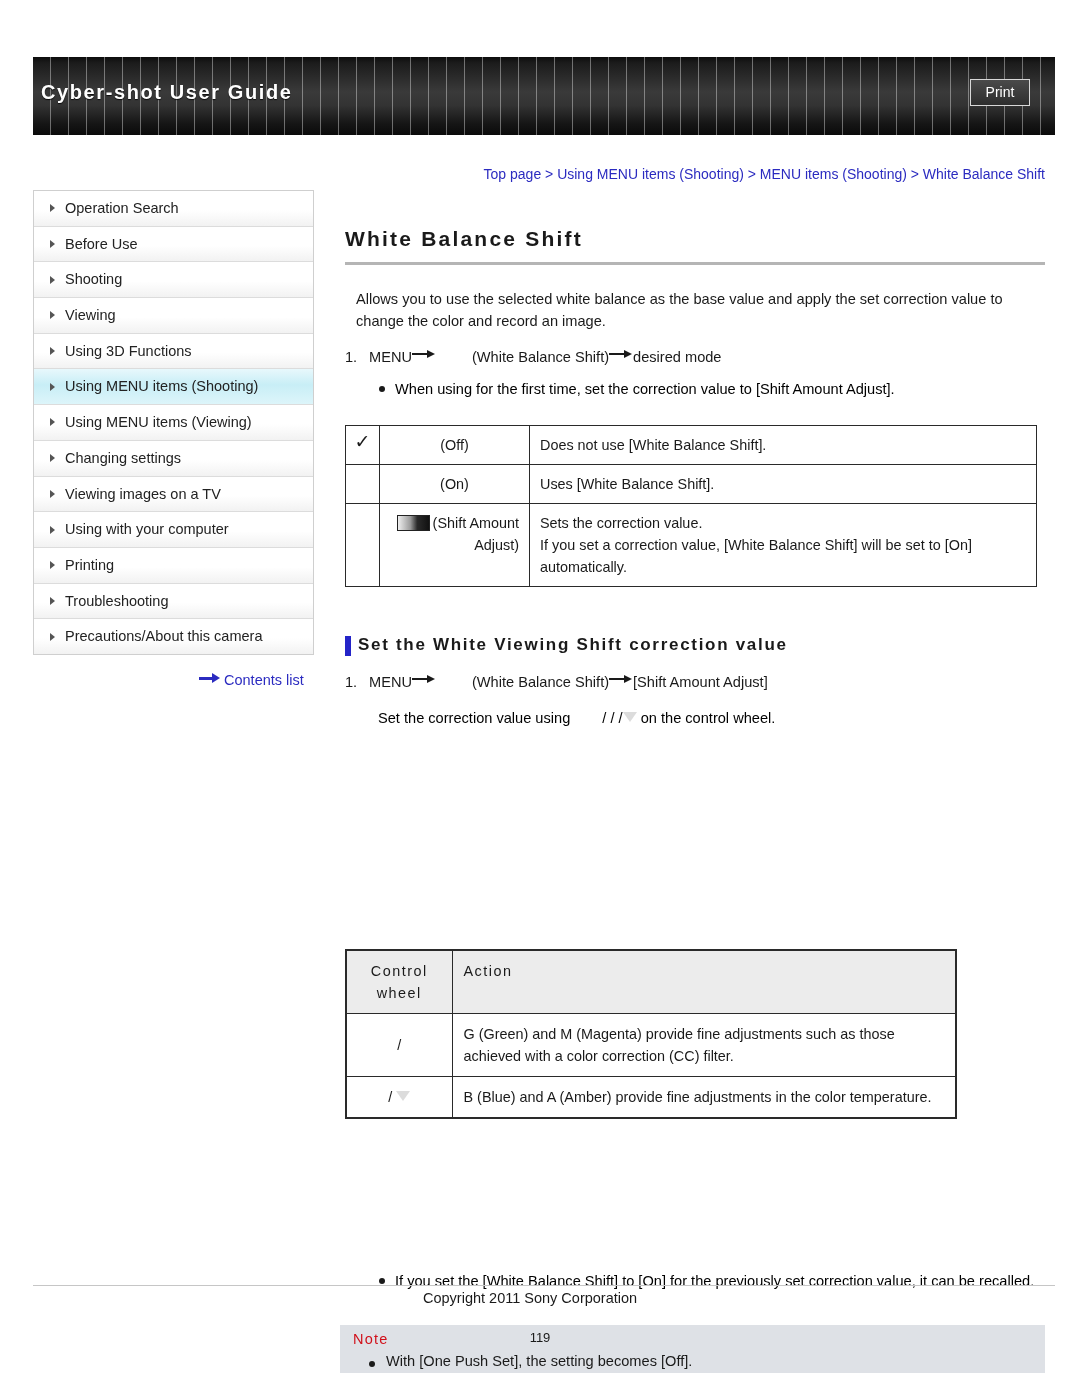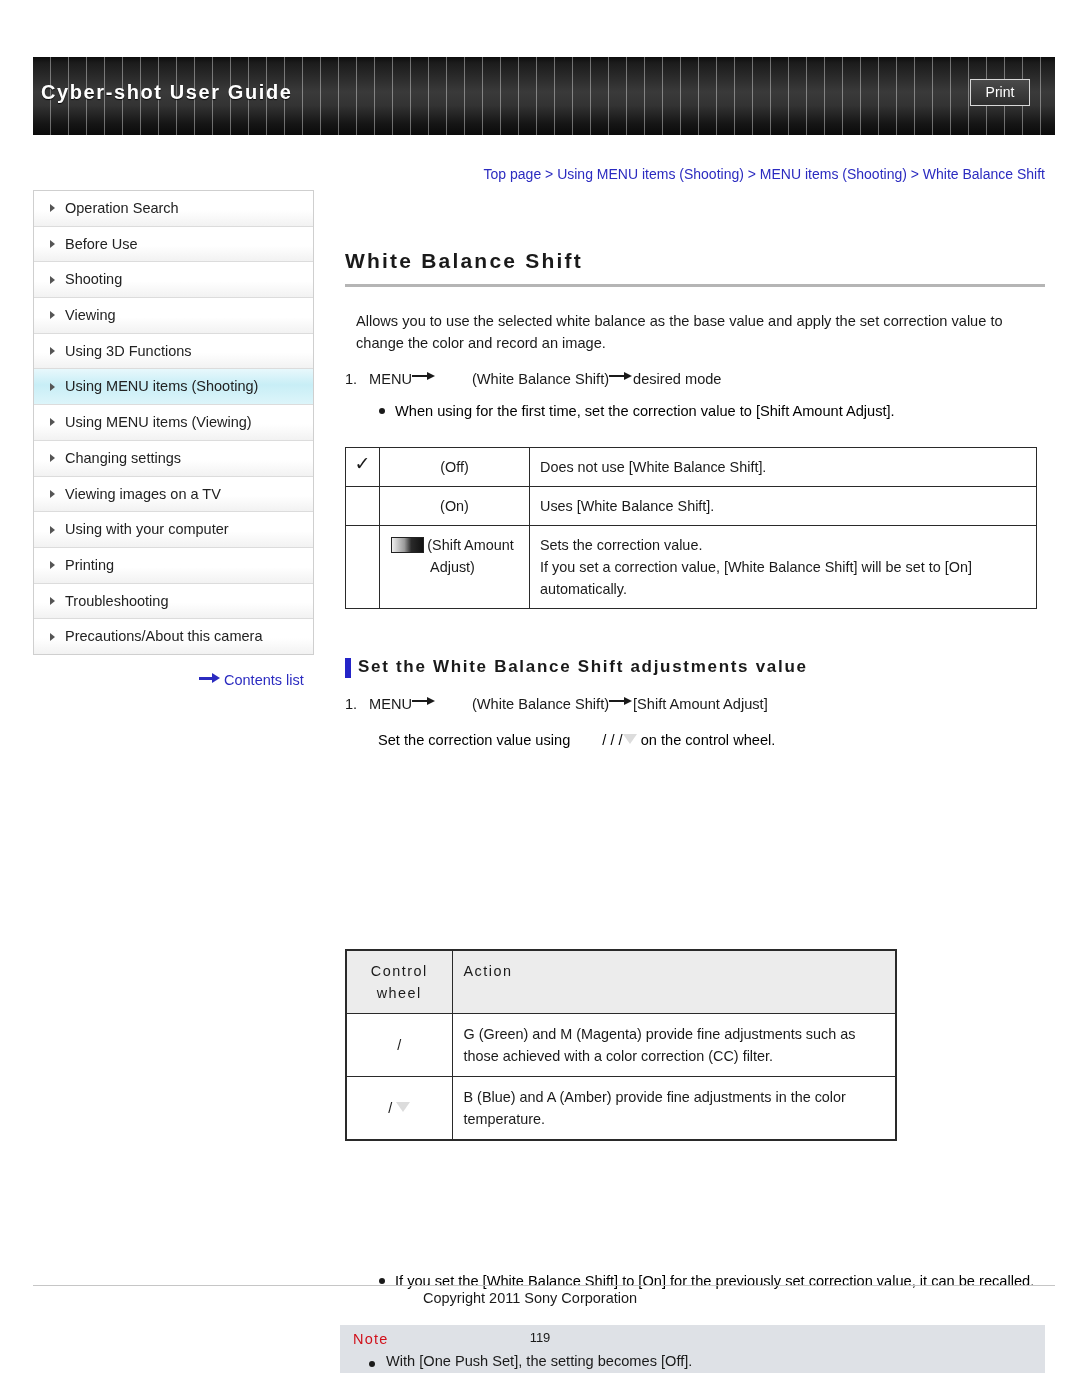--- a/index.html
+++ b/index.html
@@ -103,21 +103,21 @@
   #breadcrumb {
     text-align:right;
     font-size:14px;
     color:#2b2bc0;
     margin-top:6px;
     white-space:nowrap;
     cursor:pointer;
   }
 
   #page-title {
-    margin-top:67px;
+    margin-top:45px;
     font-size:21px;
     letter-spacing:2.2px;
     color:#1a1a1a;
     padding-bottom:11px;
     border-bottom:3px solid #b5b5b5;
   }
 
   .para {
     margin-top:23px;
     font-size:14.6px;
@@ -188,21 +188,21 @@
     color:#1a1a1a;
   }
   .grad-icon {
     display:inline-block;
     width:33px; height:16px;
     vertical-align:-3px;
     margin-right:3px;
     background:linear-gradient(to right,#efefef 0%, #9a9a9a 40%, #2a2a2a 62%, #111 100%);
     border:1px solid #222;
   }
-  .mode-sa { text-align:center; padding-left:6px !important;margin-left:13px; }
+  .mode-sa { text-align:right; padding-left:6px !important;margin-left:13px; }
 
   
   #section-heading {
     margin-top:48px;
     font-size:17px;
     letter-spacing:1.7px;
     color:#1a1a1a;
     padding-left:13px;
     position:relative;
   }
@@ -222,21 +222,21 @@
     width:0;height:0;
     border-left:7px solid transparent;
     border-right:7px solid transparent;
     border-top:10px solid #dcdcdc;
     vertical-align:1px;
   }
 
   
   #table-wheel {
     position:absolute; left:0; top:789px;
-    width:552px;
+    width:612px;
     border:2px solid #2a2a2a;
   }
   #table-wheel th, #table-wheel td {
     border:1.5px solid #2a2a2a;
     font-size:14.4px;
     line-height:22px;
     padding:9px 11px;
     vertical-align:middle;
     color:#1a1a1a;
     text-align:left;
@@ -340,21 +340,21 @@
       </tr>
       <tr>
         <td class="col-check"></td>
         <td class="col-mode mode-sa"><span class="grad-icon"></span><span>(Shift Amount Adjust)</span></td>
         <td style="white-space:pre-line"><span>Sets the correction value.
 If you set a correction value, [White Balance Shift] will be set to [On] automatically.</span></td>
       </tr>
     </tbody>
   </table>
 
-  <h2 id="section-heading">Set the White Balance Shift adjustments value</h2>
+  <h2 id="section-heading">Set the White Viewing Shift correction value</h2>
 
   <div class="step" style="margin-top:16px">
     <span class="num">1.</span><span>MENU</span><span class="arr"></span><span class="gap-icon"></span><span>(White Balance Shift)</span><span class="arr"></span><span>[Shift Amount Adjust]</span>
   </div>
 
   <div class="sub-line">
     <span>Set the correction value using</span>
     <span style="display:inline-block;width:28px"></span><span>/   /   /</span><span class="tri-down"></span>
     <span>on the control wheel.</span>
   </div>

